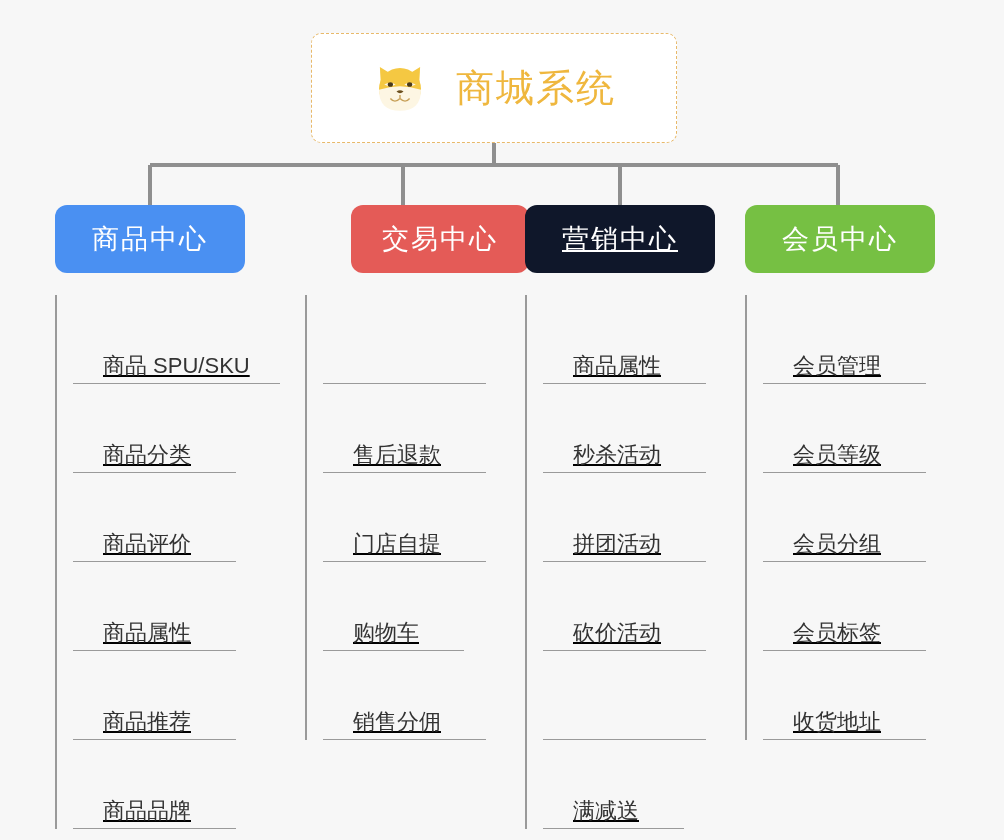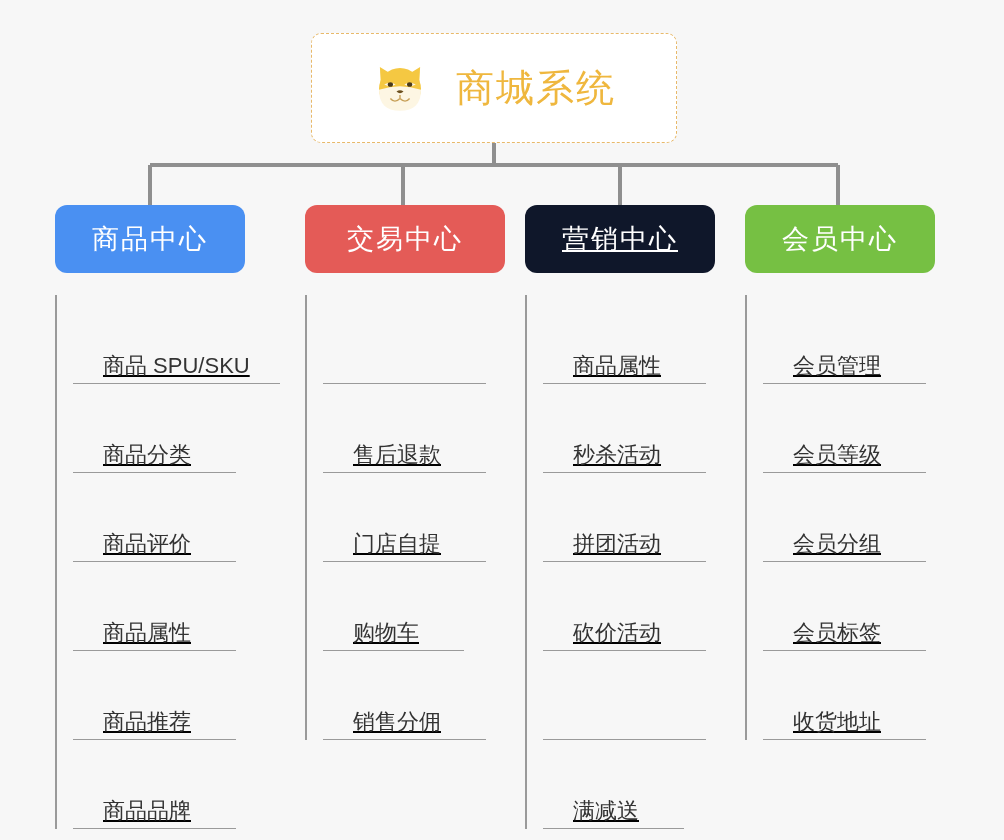--- a/index.html
+++ b/index.html
@@ -113,21 +113,21 @@
     background: #9a9a9a;
   }
 
   
   .branch-1 { left: 55px;  width: 250px; }
   .branch-2 { left: 305px; width: 220px; }
   .branch-3 { left: 525px; width: 220px; }
   .branch-4 { left: 745px; width: 200px; }
 
   .branch-1 .branch-header { width: 190px; }
-  .branch-2 .branch-header { width: 200px; }
+  .branch-2 .branch-header { width: 178px; margin-left: 46px; }
   .branch-3 .branch-header { width: 190px; }
   .branch-4 .branch-header { width: 190px; }
 </style>
 </head>
 <body style="background: rgb(247, 247, 247);">
 
 <div id="mindmap">
 
   <svg class="connectors" viewBox="0 0 1004 840" xmlns="http://www.w3.org/2000/svg">
     <g stroke="#8f8f8f" stroke-width="4" fill="none" stroke-linecap="butt">

